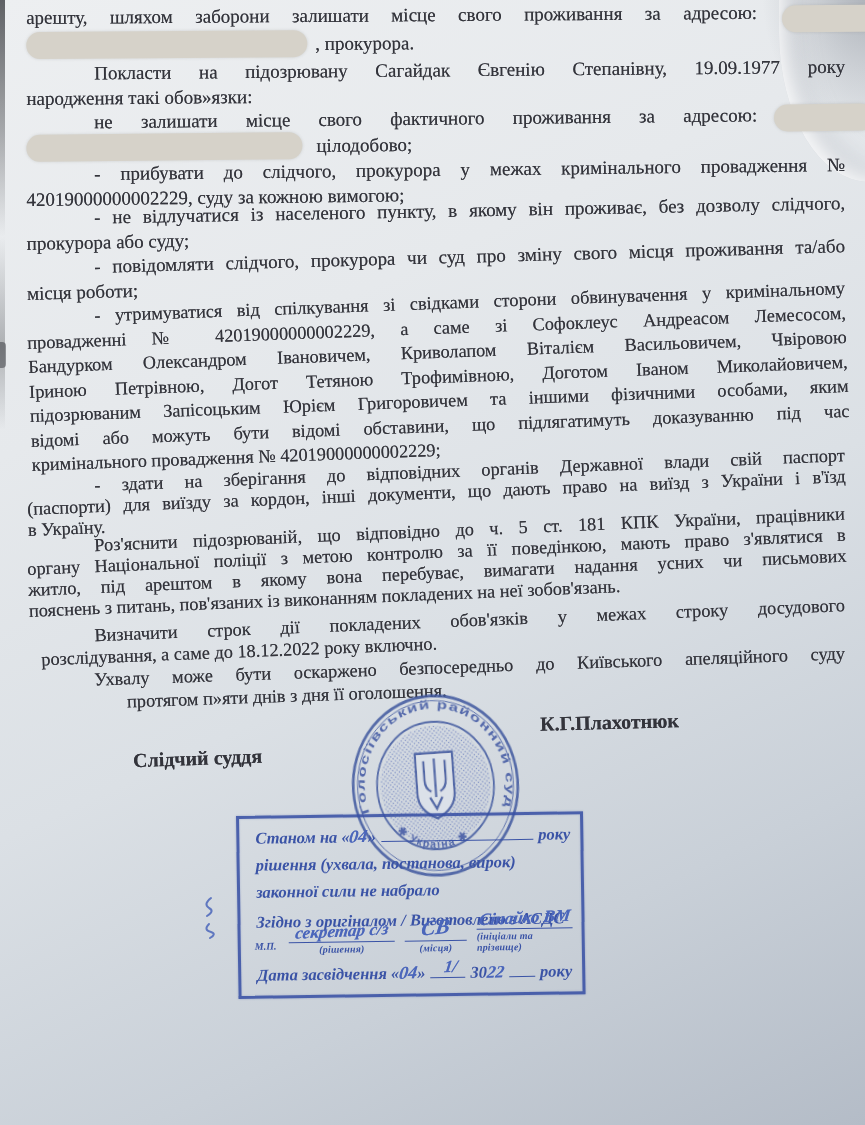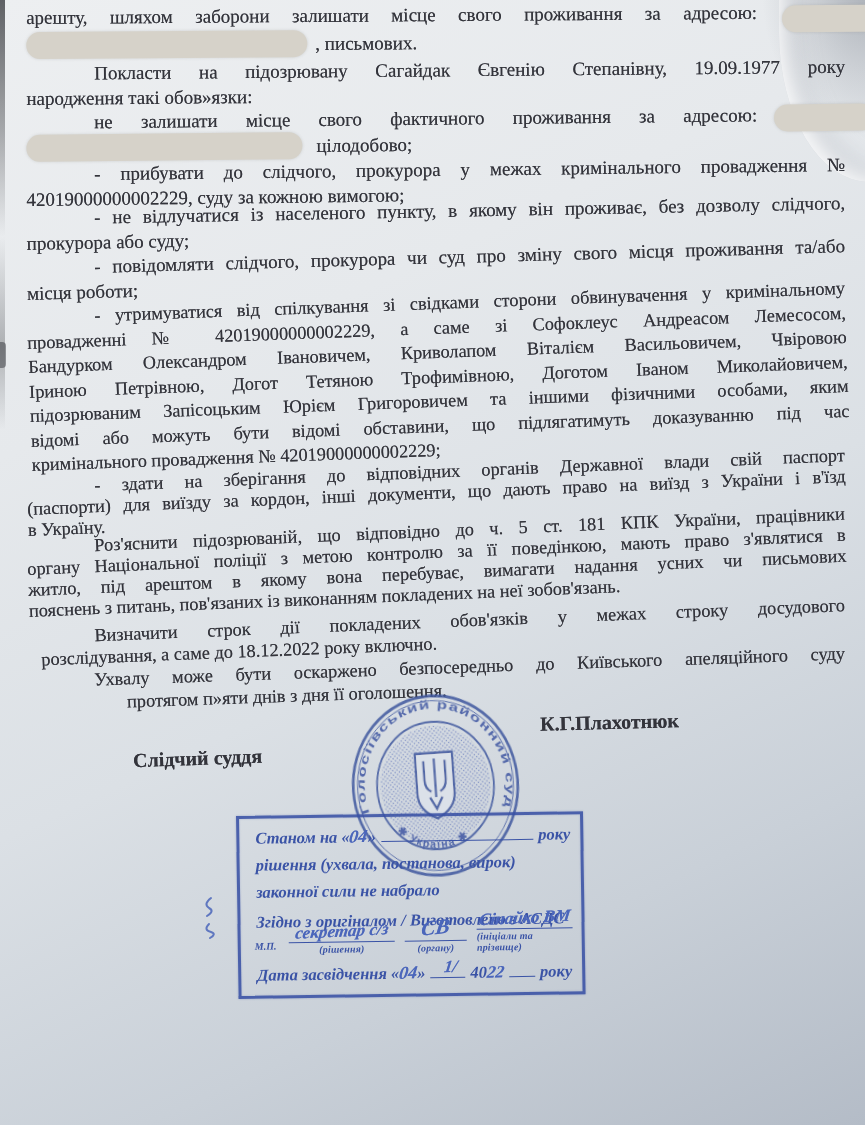--- a/index.html
+++ b/index.html
@@ -63,21 +63,21 @@
 <div class="corner-shade"></div>
 <div class="corner-curl"></div>
 <div class="edge-left"></div>
 <div class="smallmark"></div>
 
 <div class="pill-abs" style="left:782px;top:5px;width:95px;transform:rotate(-.4deg);"></div>
 <div class="pill-abs" style="left:774px;top:104px;width:100px;transform:rotate(-.6deg);"></div>
 
 <div class="grp" style="top:5px;transform:rotate(-.4deg);transform-origin:left top;">
   <div class="ln pr">арешту, шляхом заборони залишати місце свого проживання за адресою:</div>
-  <div class="ln left" style="line-height:31px;"><span class="pill pill-in"></span><span>, письмових.</span></div>
+  <div class="ln left" style="line-height:31px;"><span class="pill pill-in"></span><span>, прокурора.</span></div>
 </div>
 
 <div class="grp" style="top:61px;transform:rotate(-.5deg);transform-origin:left top;">
   <div class="ln ind">Покласти на підозрювану Сагайдак Євгенію Степанівну, 19.09.1977 року</div>
   <div class="ln left">народження такі обов»язки:</div>
 </div>
 
 <div class="grp" style="top:110px;transform:rotate(-.6deg);transform-origin:left top;">
   <div class="ln ind pr">не залишати місце свого фактичного проживання за адресою:</div>
   <div class="ln left" style="line-height:27px;"><span class="pill pill-in2" style="margin-left:0;"></span><span>цілодобово;</span></div>
@@ -193,34 +193,34 @@
   <div class="fld" style="left:48px;bottom:40px;width:106px;">
     <div class="fline">
         <span class="hw fhw">секретар с/з</span>
       </div>
     <span class="cap">(рішення)</span>
   </div>
   <div class="fld" style="left:164px;bottom:40px;width:62px;">
     <div class="fline">
         <span class="hw" style="font-size:21px;transform:skewX(-14deg) rotate(-6deg);">СВ</span>
       </div>
-    <span class="cap">(органу)</span>
+    <span class="cap">(місця)</span>
   </div>
   <div class="fld" style="left:236px;bottom:40px;width:96px;">
     <div class="fline">
         <span class="hw fhw">Сінайко ВМ</span>
       </div>
     <span class="cap">(ініціали та прізвище)</span>
   </div>
 
   <div class="bx-row" style="top:147px;">
     <span class="bx-text">Дата засвідчення «</span>
       <span class="hw" style="font-size:18px;">04</span>
       <span class="bx-text">»</span>
       <span class="bx-line" style="max-width:52px;text-align:center;">
         <span class="hw" style="font-size:17px;position:absolute;left:14px;top:-6px;">1/</span>
       </span>
-      <span class="bx-text">40</span>
+      <span class="bx-text">30</span>
       <span class="hw" style="font-size:17px;">22</span>
       <span class="bx-line" style="max-width:26px;"></span>
       <span class="bx-text">року</span>
   </div>
 </div>
 
 </body></html>

